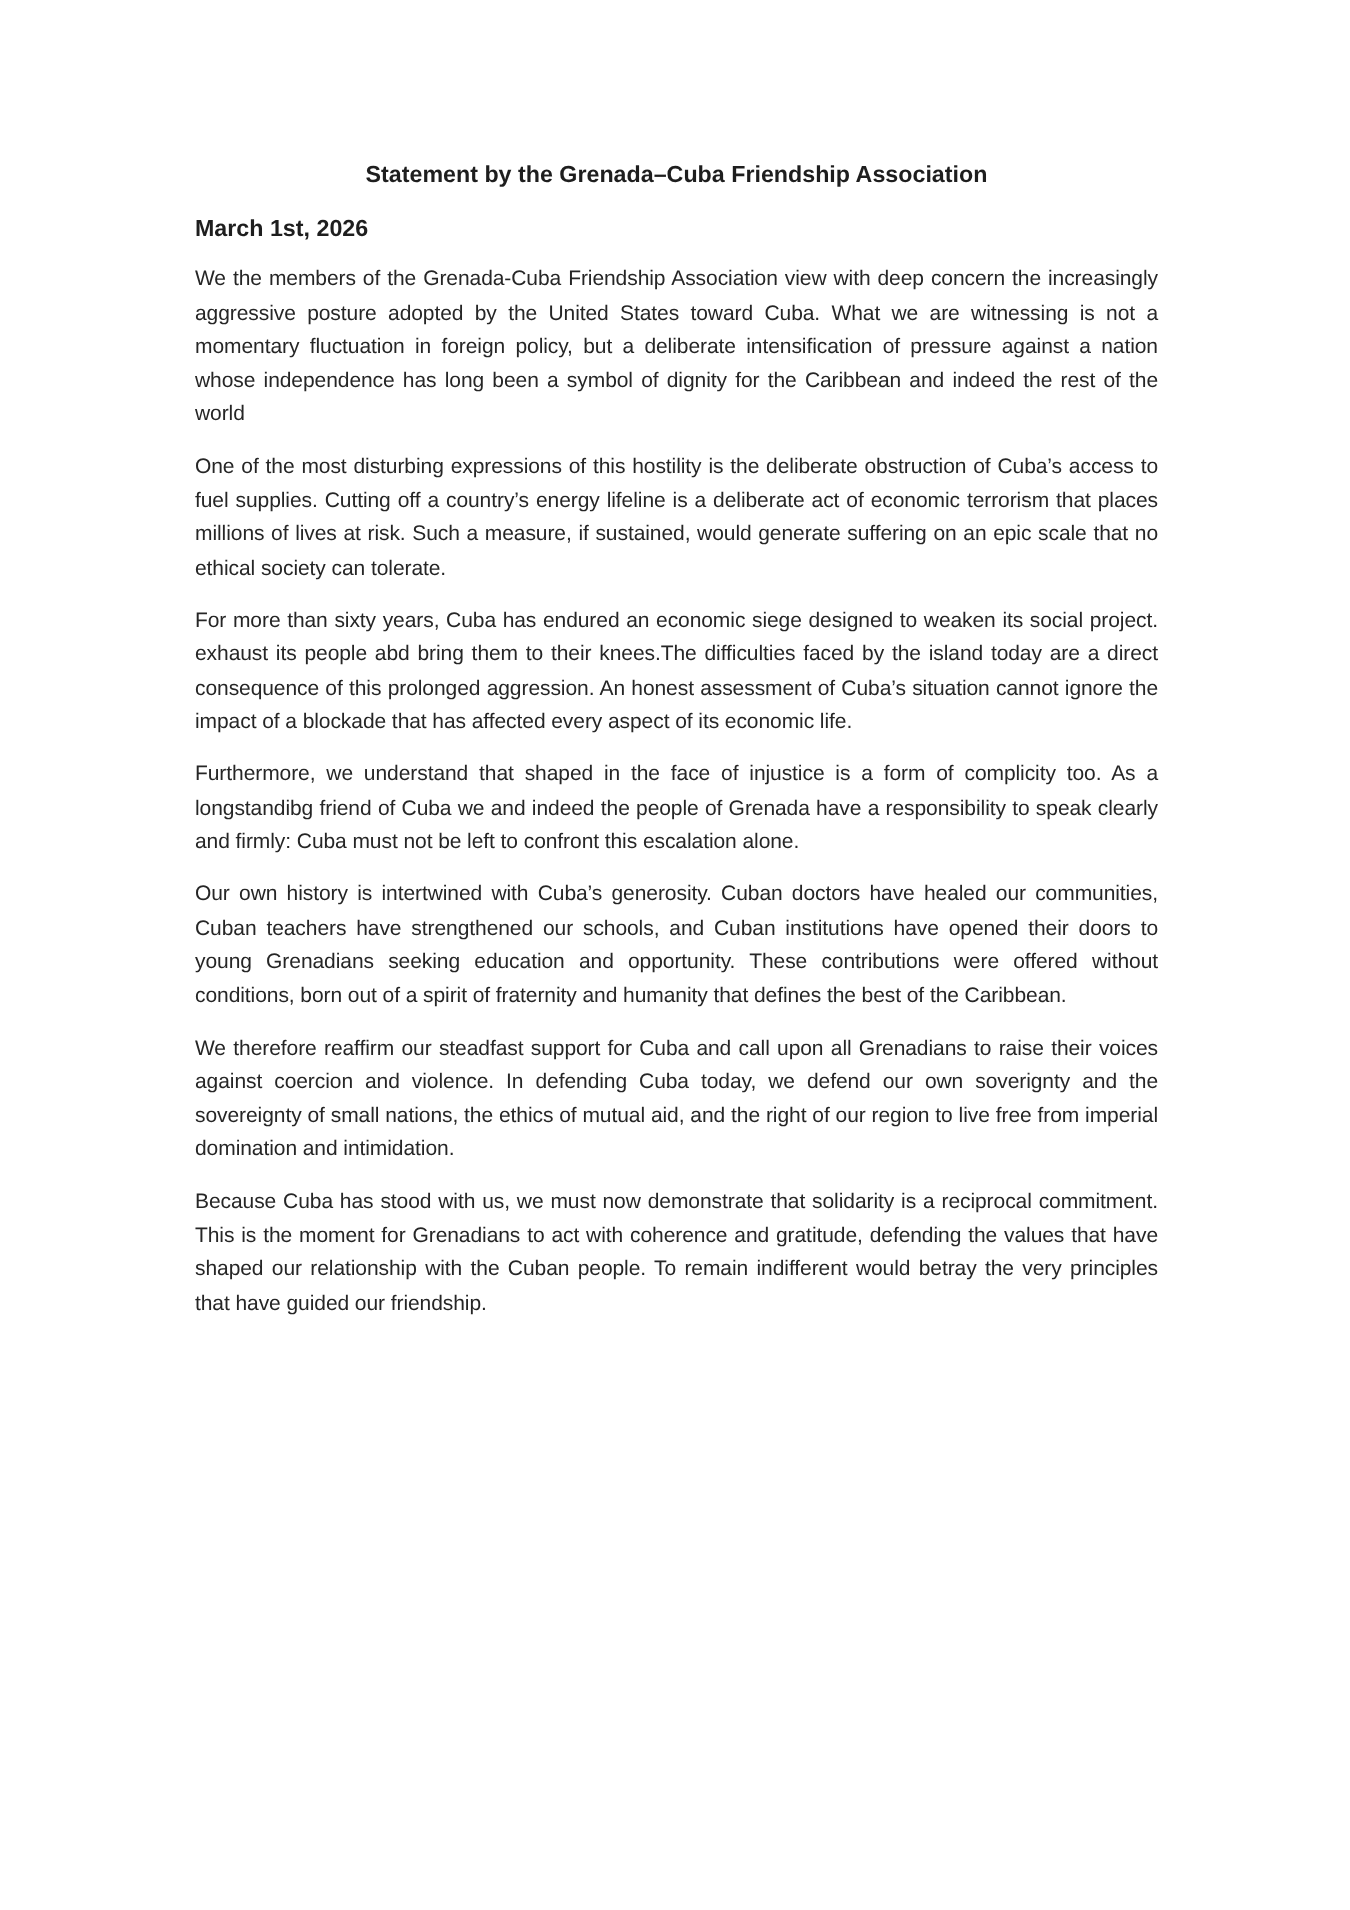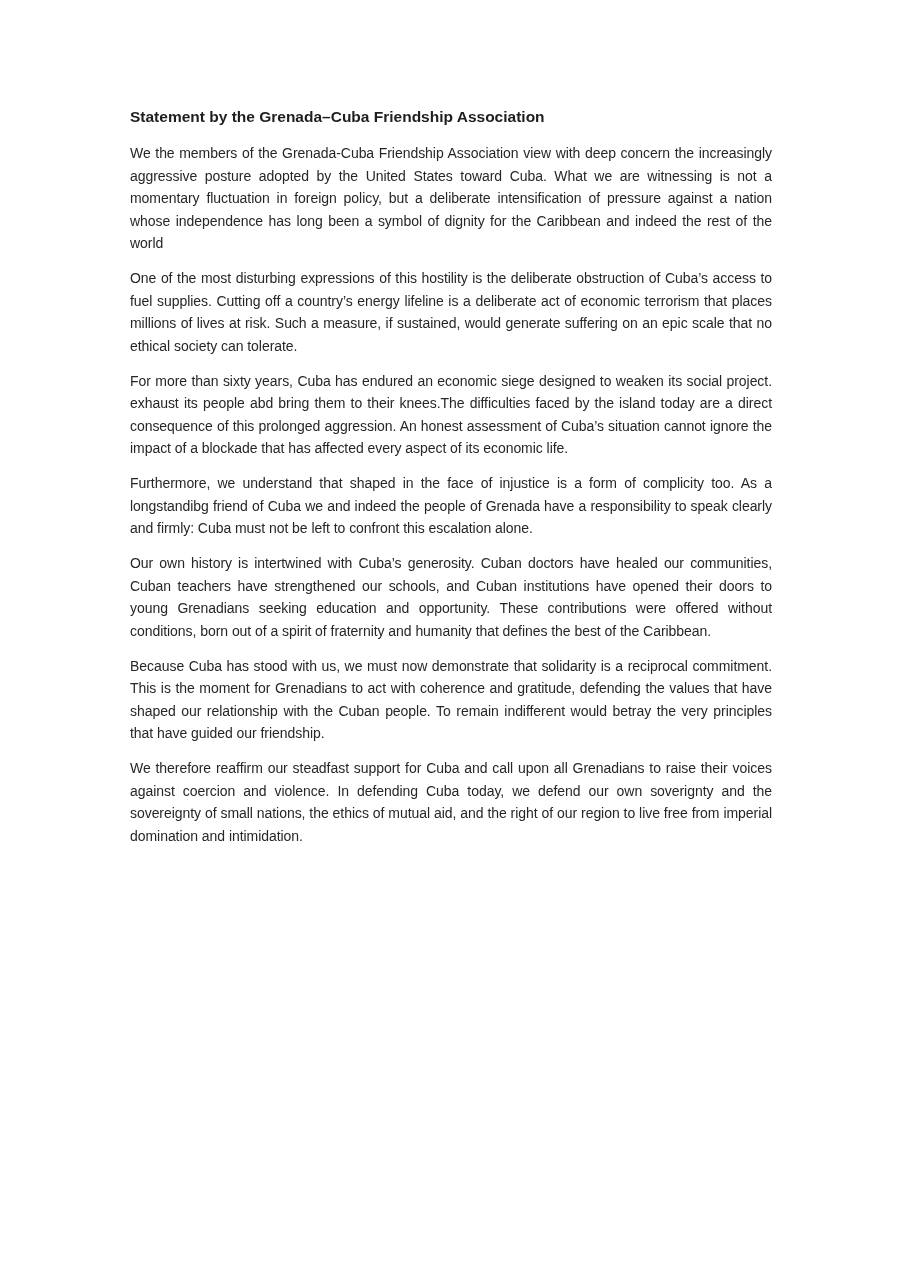--- a/index.html
+++ b/index.html
@@ -20,20 +20,21 @@
       left: 130px;
       top: 106px;
       width: 642px;
     }
     .doc-title {
       font-weight: bold;
       font-size: 15.5px;
       line-height: 22px;
       margin: 0 0 14px 0;
       color: #1e1e1e;
+      text-align: center;
     }
     .doc-date {
       font-weight: bold;
       font-size: 15.5px;
       line-height: 22px;
       margin: 0 0 10px 0;
       color: #1e1e1e;
     }
     .para {
       font-size: 14px;
@@ -41,20 +42,21 @@
       text-align: justify;
       margin: 0 0 12.5px 0;
       letter-spacing: -0.05px;
     }
   </style>
 </head>
 <body>
 
 <div class="page">
   <p class="doc-title">Statement by the Grenada–Cuba Friendship Association</p>
+  <p class="doc-date">March 1st, 2026</p>
   <p class="para">We the members of the Grenada-Cuba Friendship Association view with deep concern the increasingly aggressive posture adopted by the United States toward Cuba. What we are witnessing is not a momentary fluctuation in foreign policy, but a deliberate intensification of pressure against a nation whose independence has long been a symbol of dignity for the Caribbean and indeed the rest of the world</p>
   <p class="para">One of the most disturbing expressions of this hostility is the deliberate obstruction of Cuba’s access to fuel supplies. Cutting off a country’s energy lifeline is a deliberate act of economic terrorism that places millions of lives at risk. Such a measure, if sustained, would generate suffering on an epic scale that no ethical society can tolerate.</p>
   <p class="para">For more than sixty years, Cuba has endured an economic siege designed to weaken its social project. exhaust its people abd bring them to their knees.The difficulties faced by the island today are a direct consequence of this prolonged aggression. An honest assessment of Cuba’s situation cannot ignore the impact of a blockade that has affected every aspect of its economic life.</p>
   <p class="para">Furthermore, we understand that shaped in the face of injustice is a form of complicity too. As a longstandibg friend of Cuba we and indeed the people of Grenada have a responsibility to speak clearly and firmly: Cuba must not be left to confront this escalation alone.</p>
   <p class="para">Our own history is intertwined with Cuba’s generosity. Cuban doctors have healed our communities, Cuban teachers have strengthened our schools, and Cuban institutions have opened their doors to young Grenadians seeking education and opportunity. These contributions were offered without conditions, born out of a spirit of fraternity and humanity that defines the best of the Caribbean.</p>
+  <p class="para">We therefore reaffirm our steadfast support for Cuba and call upon all Grenadians to raise their voices against coercion and violence. In defending Cuba today, we defend our own soverignty and the sovereignty of small nations, the ethics of mutual aid, and the right of our region to live free from imperial domination and intimidation.</p>
   <p class="para">Because Cuba has stood with us, we must now demonstrate that solidarity is a reciprocal commitment. This is the moment for Grenadians to act with coherence and gratitude, defending the values that have shaped our relationship with the Cuban people. To remain indifferent would betray the very principles that have guided our friendship.</p>
-  <p class="para">We therefore reaffirm our steadfast support for Cuba and call upon all Grenadians to raise their voices against coercion and violence. In defending Cuba today, we defend our own soverignty and the sovereignty of small nations, the ethics of mutual aid, and the right of our region to live free from imperial domination and intimidation.</p>
 </div>
 
 </body></html>

